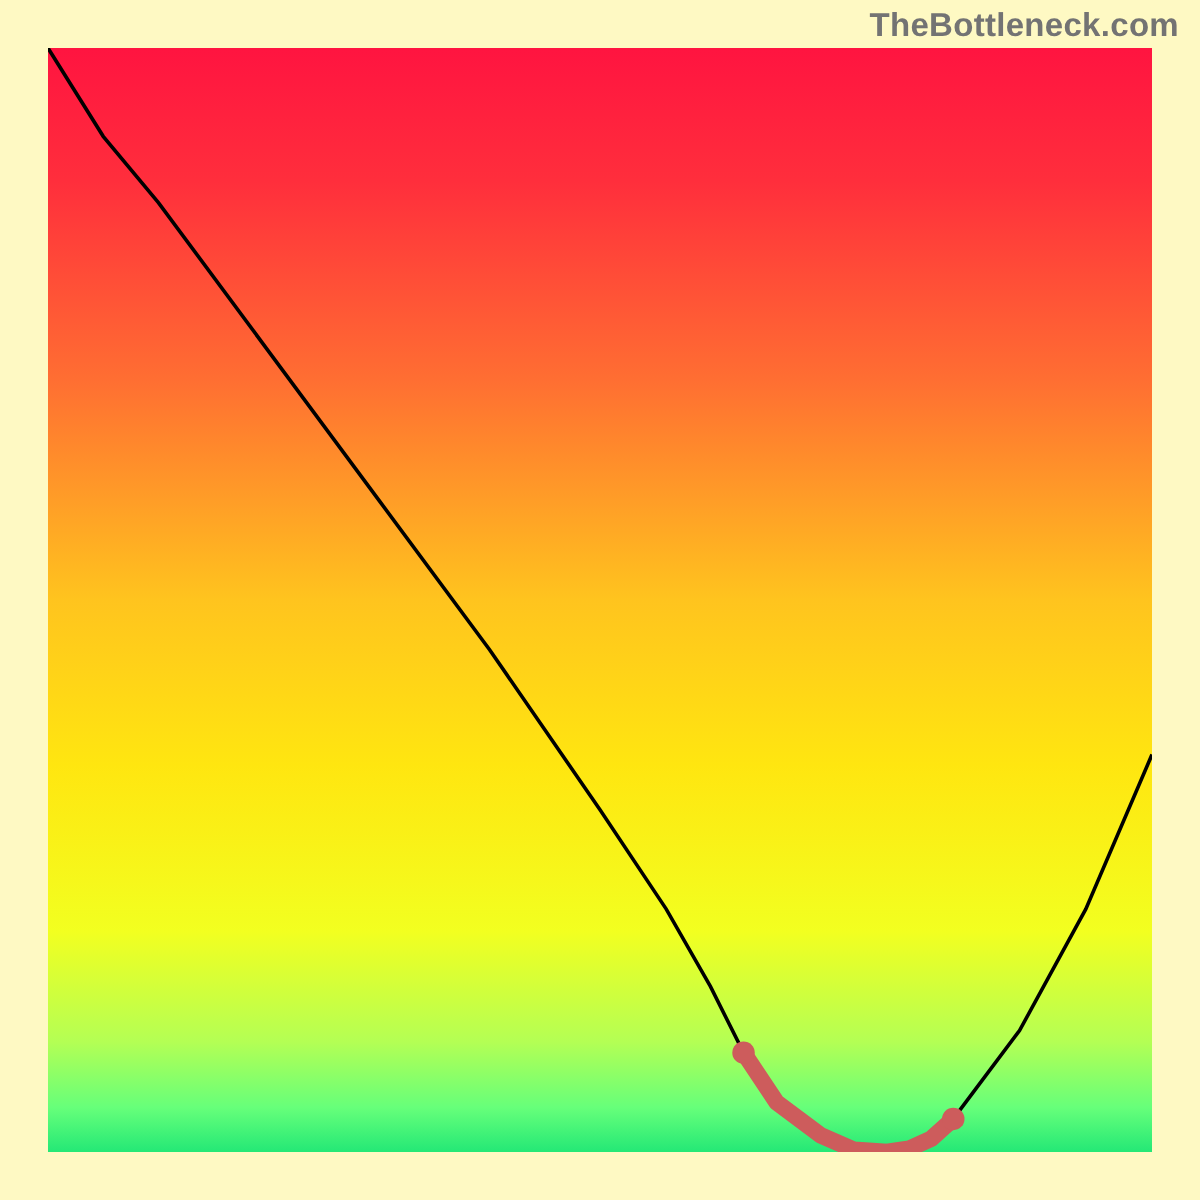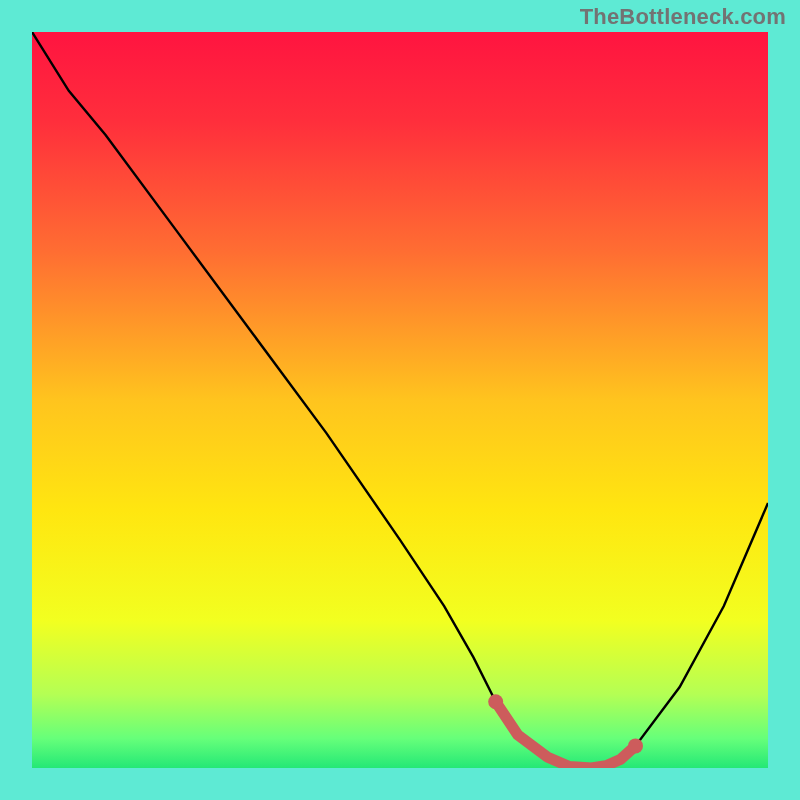--- a/index.html
+++ b/index.html
@@ -1,21 +1,21 @@
 <!DOCTYPE html>
 <html><head>
 <meta charset="utf-8">
 <style>
   * { margin: 0; padding: 0; box-sizing: border-box; }
   html, body { width: 800px; height: 800px; overflow: hidden; background: #000; }
   .frame {
     position: relative;
     width: 800px;
     height: 800px;
-    background: #5eead4;
+    background: #fef9c3;
   }
   .watermark {
     position: absolute;
     top: 4px;
     right: 14px;
     font-family: Arial, Helvetica, sans-serif;
     font-size: 22px;
     font-weight: 600;
     color: #737373;
     letter-spacing: 0.2px;

